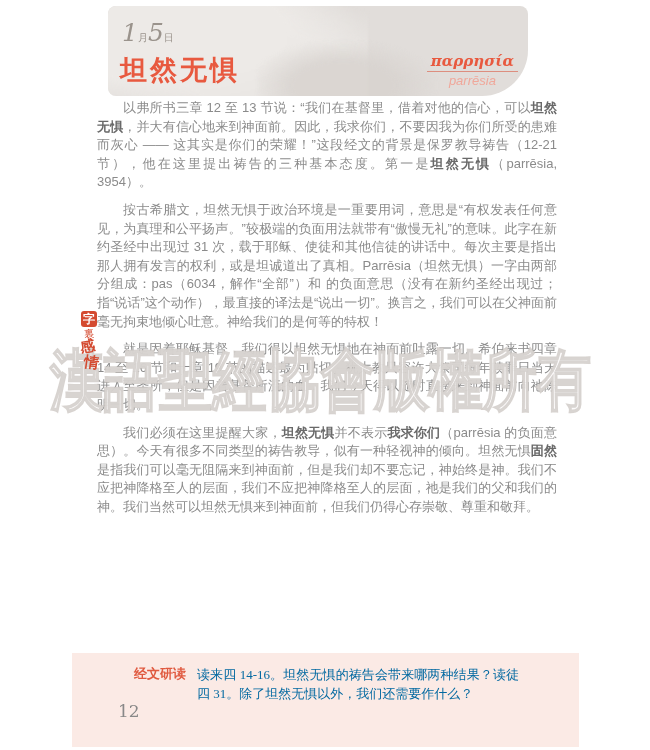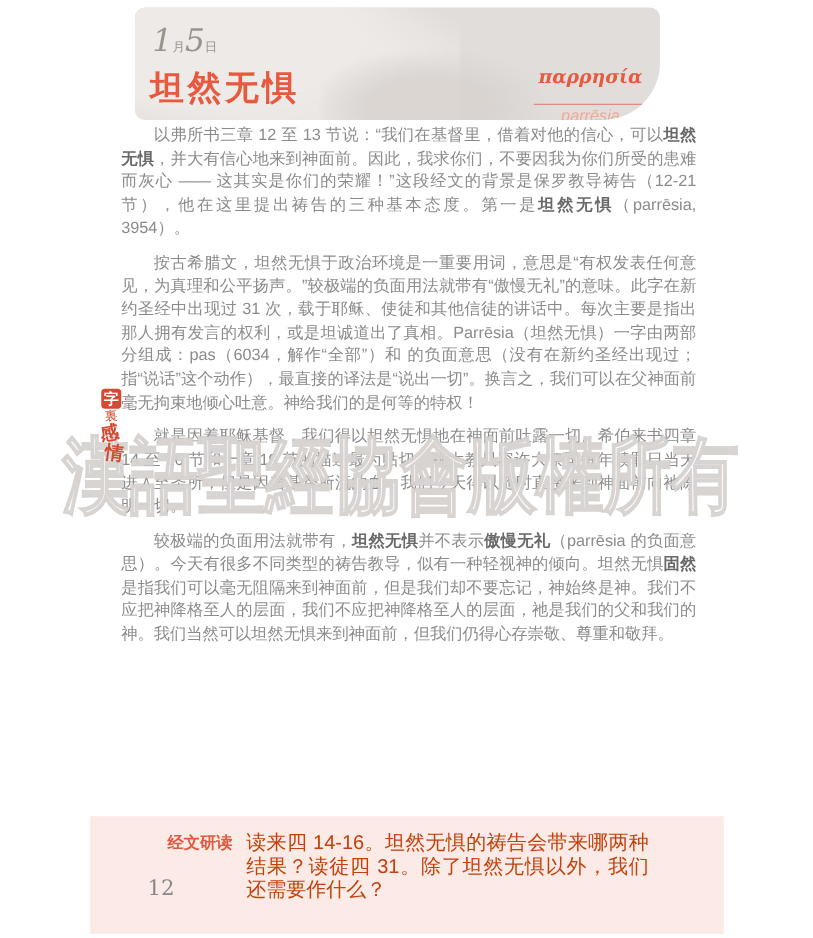--- a/index.html
+++ b/index.html
@@ -32,21 +32,21 @@
   .date .cjk{font-size:10px;font-style:normal;color:#9a938c;}
   .title{
     position:absolute;left:12px;top:46px;
     font-family:"DejaVu Serif","Liberation Serif",serif;
     font-size:27px;font-weight:bold;color:#e8593f;letter-spacing:3px;white-space:nowrap;
   }
   .greek-block{position:absolute;right:10px;top:46px;text-align:center;}
   .greek{
     display:inline-block;font-family:"DejaVu Serif","Liberation Serif",serif;
     font-style:italic;font-weight:bold;font-size:15px;color:#e8593f;
-    padding:0 4px 13px 4px;border-bottom:1px solid #dd8e7f;
+    padding:0 4px 1px 4px;border-bottom:1px solid #dd8e7f;
   }
   .translit{font-style:italic;font-size:13px;color:#f0a79a;margin-top:1px;}
   
   .body{
     position:absolute;left:97px;top:99px;width:460px;z-index:1;
     font-size:13px;line-height:18.6px;color:#8b8b8b;text-align:justify;
   }
   .body p{margin:0 0 9px 0;text-indent:2em;}
   .body .b{font-weight:bold;color:#696969;}
   .body .i{}
@@ -77,21 +77,21 @@
   
   .footer{
     position:absolute;left:72px;top:653px;width:507px;height:94px;
     background:#fbeae5;z-index:2;
   }
   .footer-row{display:flex;align-items:flex-start;padding:12px 0 0 62px;}
   .footer-label{
     color:#e05a40;font-weight:bold;font-size:13px;white-space:nowrap;margin-right:11px;
   }
   .footer-text{
-    color:#c2410c;font-size:16px;line-height:19px;width:322px;text-align:justify;
+    color:#0369a1;font-size:13px;line-height:19px;width:322px;text-align:justify;font-family:Liberation Serif, serif;
   }
   .page-num{
     position:absolute;left:118px;top:701px;z-index:3;
     font-family:"DejaVu Serif","Liberation Serif",serif;font-size:17px;color:#888;
   }
 </style>
 </head>
 <body>
 
 <div class="page">
@@ -113,21 +113,21 @@
     <span class="seal-box">字</span>
     <span class="seal-sm">裏</span>
     <span class="seal-ch r1">感</span>
     <span class="seal-ch r2">情</span>
   </div>
 
   <div class="body">
     <p><span>以弗所书三章 12 至 13 节说：“我们在基督里，借着对他的信心，可以</span><span class="b">坦然无惧</span><span>，并大有信心地来到神面前。因此，我求你们，不要因我为你们所受的患难而灰心 —— 这其实是你们的荣耀！”这段经文的背景是保罗教导祷告（12-21 节），他在这里提出祷告的三种基本态度。第一是</span><span class="b">坦然无惧</span><span>（</span><span class="i">parrēsia,</span><span> 3954）。</span></p>
     <p><span>按古希腊文，坦然无惧于政治环境是一重要用词，意思是“有权发表任何意见，为真理和公平扬声。”较极端的负面用法就带有“傲慢无礼”的意味。此字在新约圣经中出现过 31 次，载于耶稣、使徒和其他信徒的讲话中。每次主要是指出那人拥有发言的权利，或是坦诚道出了真相。</span><span class="i">Parrēsia</span><span>（坦然无惧）一字由两部分组成：</span><span class="i">pas</span><span>（6034，解作“全部”）和 </span><span class="i">的负面意思</span><span>（没有在新约圣经出现过；指“说话”这个动作），最直接的译法是“说出一切”。换言之，我们可以在父神面前毫无拘束地倾心吐意。神给我们的是何等的特权！</span></p>
     <p><span>就是因着耶稣基督，我们得以坦然无惧地在神面前吐露一切。希伯来书四章 14 至 16 节和十章 19 节的描述最为贴切。犹太教只容许大祭司每年赎罪日当天进入至圣所，但是因着基督所流的血，我们今天得以随时直接来到神面前向祂陈明一切。</span></p>
-    <p><span>较极端的负面用法就带有，</span><span class="b">坦然无惧</span><span>并不表示</span><span class="b">傲慢无礼</span><span>（</span><span class="i">parrēsia</span><span> 的负面意思）。今天有很多不同类型的祷告教导，似有一种轻视神的倾向。坦然无惧</span><span class="b">固然</span><span>是指我们可以毫无阻隔来到神面前，但是我们却不要忘记，神始终是神。我们不应把神降格至人的层面，我们不应把神降格至人的层面，祂是我们的父和我们的神。我们当然可以坦然无惧来到神面前，但我们仍得心存崇敬、尊重和敬拜。</span></p>
+    <p><span>我们必须在这里提醒大家，</span><span class="b">坦然无惧</span><span>并不表示</span><span class="b">我求你们</span><span>（</span><span class="i">parrēsia</span><span> 的负面意思）。今天有很多不同类型的祷告教导，似有一种轻视神的倾向。坦然无惧</span><span class="b">固然</span><span>是指我们可以毫无阻隔来到神面前，但是我们却不要忘记，神始终是神。我们不应把神降格至人的层面，我们不应把神降格至人的层面，祂是我们的父和我们的神。我们当然可以坦然无惧来到神面前，但我们仍得心存崇敬、尊重和敬拜。</span></p>
   </div>
 
   <div class="watermark">漢語聖經協會版權所有</div>
 
   <div class="footer">
     <div class="footer-row">
       <span class="footer-label">经文研读</span>
       <span class="footer-text">读来四 14-16。坦然无惧的祷告会带来哪两种结果？读徒四 31。除了坦然无惧以外，我们还需要作什么？</span>
     </div>
   </div>

